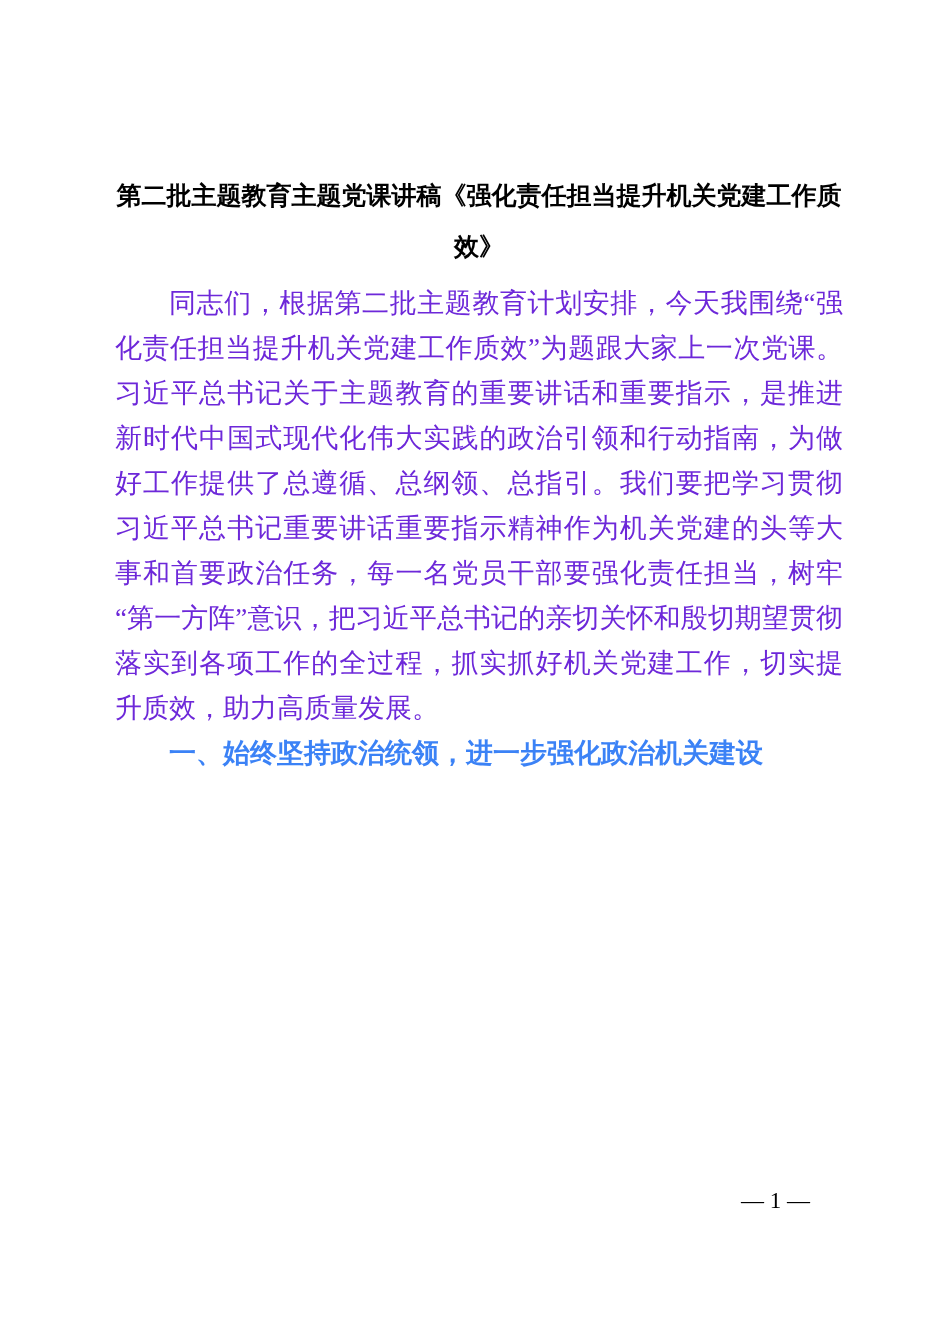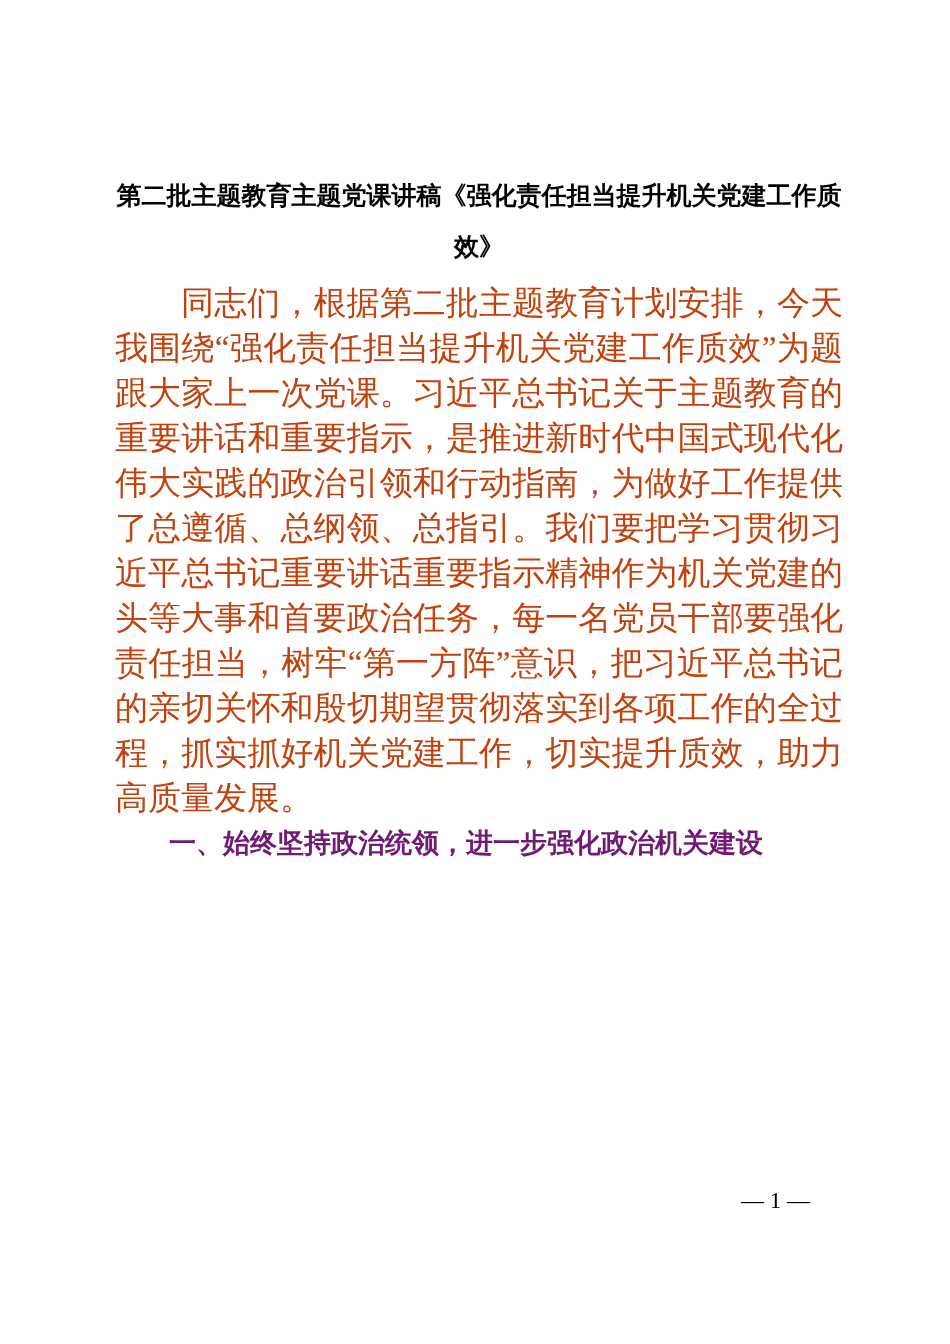--- a/index.html
+++ b/index.html
@@ -25,36 +25,36 @@
     font-family: "Liberation Serif", serif;
     font-weight: bold;
     font-size: 25px;
     line-height: 51px;
     text-align: center;
     margin: 0 0 9px 0;
     color: #000000;
   }
   .para {
     font-family: "Liberation Serif", serif;
-    font-size: 33px;
+    font-size: 27px;
     line-height: 45px;
     text-align: justify;
     text-indent: 2em;
     margin: 0;
-    color: #c2410c;
+    color: #6d28d9;
     letter-spacing: 0;
   }
   .section-heading {
     font-family: "Liberation Sans", sans-serif;
     font-weight: bold;
     font-size: 27px;
     line-height: 45px;
     text-indent: 2em;
     margin: 0;
-    color: #701a75;
+    color: #3b82f6;
   }
   .page-number {
     position: absolute;
     right: 140px;
     top: 1186px;
     font-family: "Liberation Serif", serif;
     font-size: 23px;
     line-height: 30px;
     color: #000000;
     white-space: nowrap;

